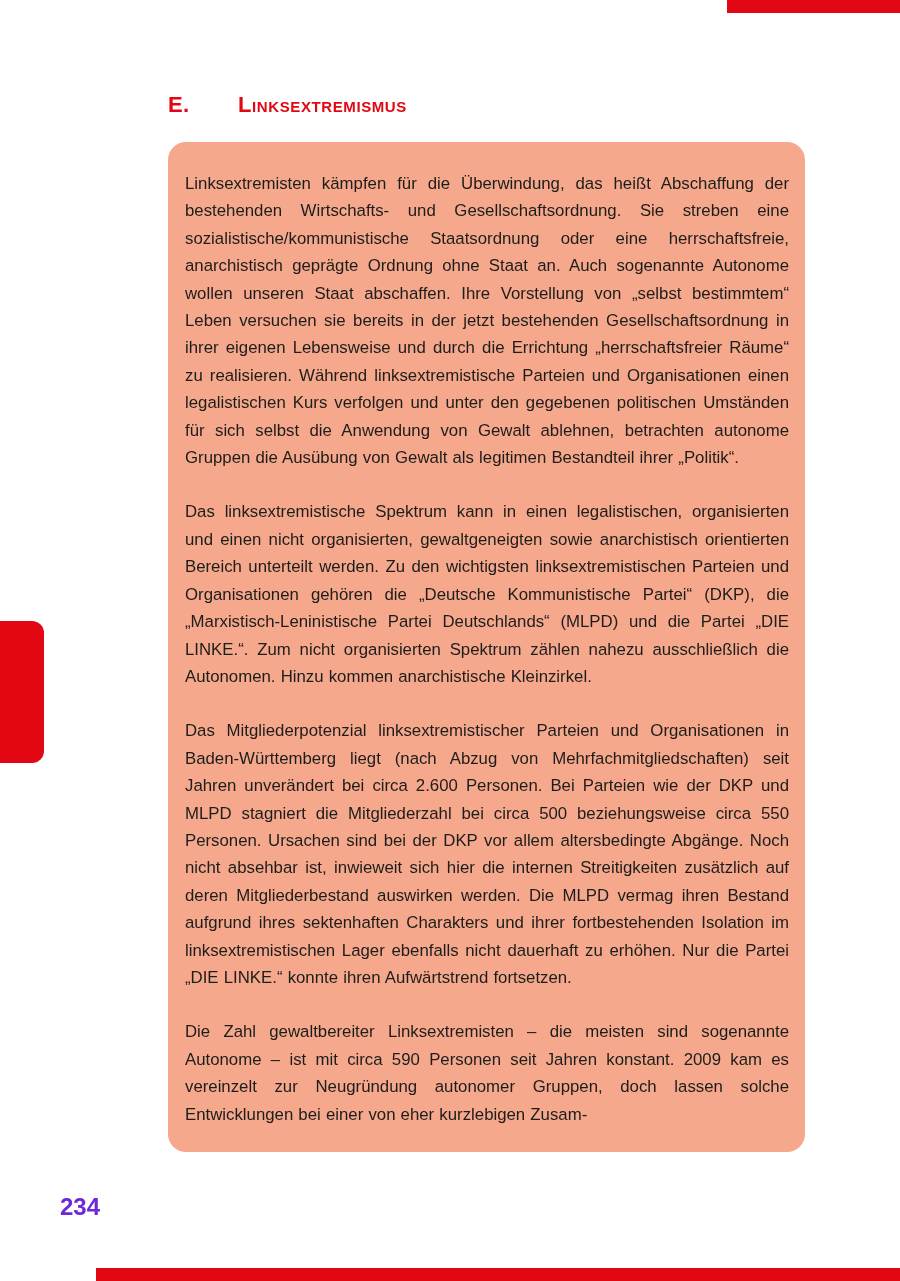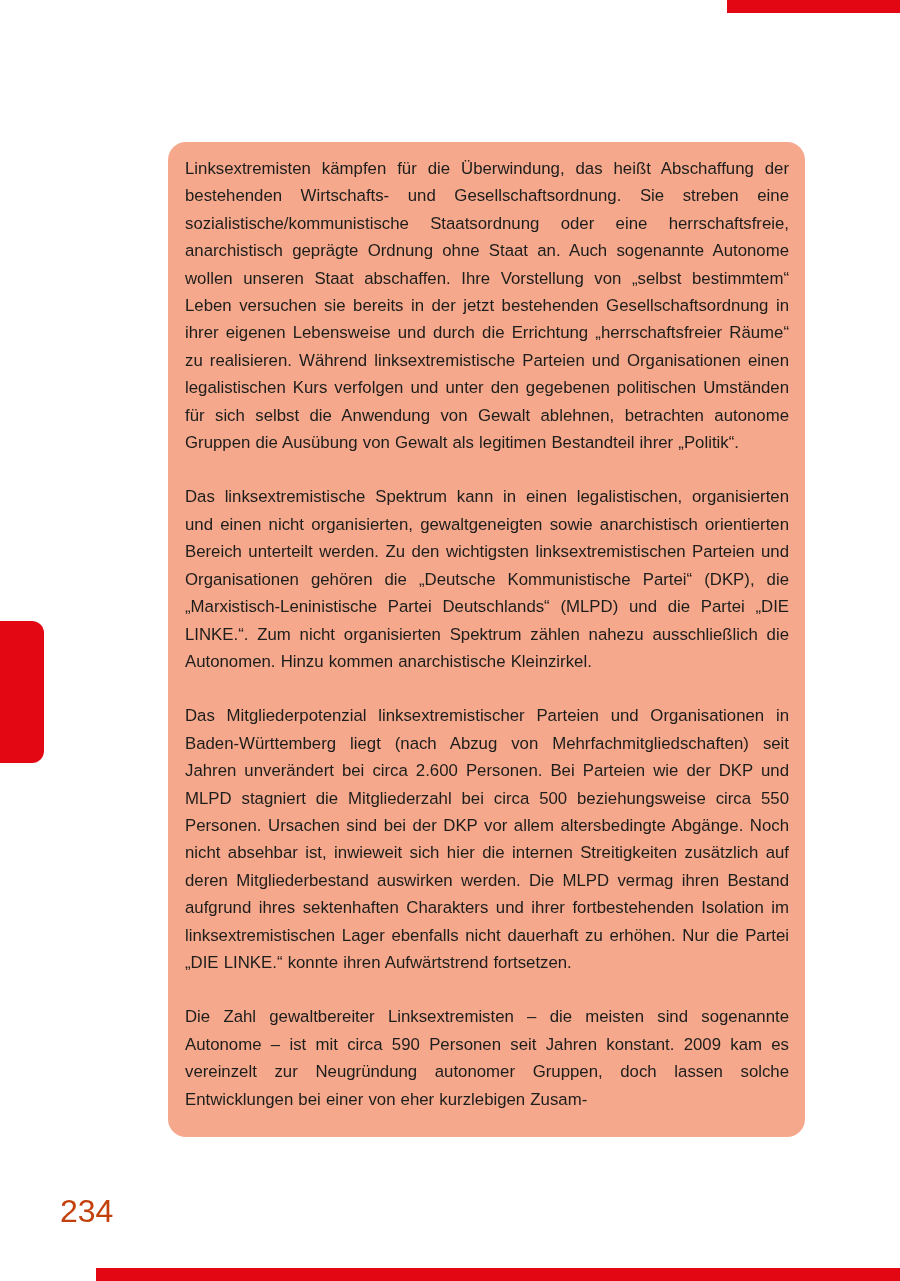--- a/index.html
+++ b/index.html
@@ -66,53 +66,56 @@
 
   
   .content-box {
     position: absolute;
     left: 168px;
     top: 142px;
     width: 637px;
     box-sizing: border-box;
     background: #f5a88c;
     border-radius: 18px;
-    padding: 13px 16px 16px 17px;
+    padding: 28px 16px 16px 17px;
   }
   .para {
     margin: 0 0 27px 0;
     color: #1d1d1b;
     font-size: 16.8px;
     line-height: 27.4px;
     text-align: justify;
     word-spacing: 0.5px;
   }
   .para.last {
     margin-bottom: 8px;
   }
 
   
   .page-number {
     position: absolute;
     left: 60px;
     top: 1193px;
-    color: #c2410c;
-    font-size: 32px;
-    font-weight: normal;
+    color: #6d28d9;
+    font-size: 24px;
+    font-weight: bold;
   }
 </style>
 </head>
 <body>
 
 <div class="page">
 
   <div class="bar-top"></div>
   <div class="bar-bottom"></div>
   <div class="tab-left"></div>
 
+  <h1 class="heading">
+    <span class="heading-letter">E.</span><span class="heading-title">Linksextremismus</span>
+  </h1>
 
   <div class="content-box">
     <p class="para">Linksextremisten kämpfen für die Überwindung, das heißt Abschaffung der bestehenden Wirtschafts- und Gesellschaftsordnung. Sie streben eine sozialistische/kommunistische Staatsordnung oder eine herrschaftsfreie, anarchistisch geprägte Ordnung ohne Staat an. Auch sogenannte Autonome wollen unseren Staat abschaffen. Ihre Vorstellung von „selbst bestimmtem“ Leben versuchen sie bereits in der jetzt bestehenden Gesellschaftsordnung in ihrer eigenen Lebensweise und durch die Errichtung „herrschaftsfreier Räume“ zu realisieren. Während linksextremistische Parteien und Organisationen einen legalistischen Kurs verfolgen und unter den gegebenen politischen Umständen für sich selbst die Anwendung von Gewalt ablehnen, betrachten autonome Gruppen die Ausübung von Gewalt als legitimen Bestandteil ihrer „Politik“.</p>
     <p class="para">Das linksextremistische Spektrum kann in einen legalistischen, organisierten und einen nicht organisierten, gewaltgeneigten sowie anarchistisch orientierten Bereich unterteilt werden. Zu den wichtigsten linksextremistischen Parteien und Organisationen gehören die „Deutsche Kommunistische Partei“ (DKP), die „Marxistisch-Leninistische Partei Deutschlands“ (MLPD) und die Partei „DIE LINKE.“. Zum nicht organisierten Spektrum zählen nahezu ausschließlich die Autonomen. Hinzu kommen anarchistische Kleinzirkel.</p>
     <p class="para">Das Mitgliederpotenzial linksextremistischer Parteien und Organisationen in Baden-Württemberg liegt (nach Abzug von Mehrfachmitgliedschaften) seit Jahren unverändert bei circa 2.600 Personen. Bei Parteien wie der DKP und MLPD stagniert die Mitgliederzahl bei circa 500 beziehungsweise circa 550 Personen. Ursachen sind bei der DKP vor allem altersbedingte Abgänge. Noch nicht absehbar ist, inwieweit sich hier die internen Streitigkeiten zusätzlich auf deren Mitgliederbestand auswirken werden. Die MLPD vermag ihren Bestand aufgrund ihres sektenhaften Charakters und ihrer fortbestehenden Isolation im linksextremistischen Lager ebenfalls nicht dauerhaft zu erhöhen. Nur die Partei „DIE LINKE.“ konnte ihren Aufwärtstrend fortsetzen.</p>
     <p class="para last">Die Zahl gewaltbereiter Linksextremisten – die meisten sind sogenannte Autonome – ist mit circa 590 Personen seit Jahren konstant. 2009 kam es vereinzelt zur Neugründung autonomer Gruppen, doch lassen solche Entwicklungen bei einer von eher kurzlebigen Zusam-</p>
   </div>
 
   <div class="page-number">234</div>
 

